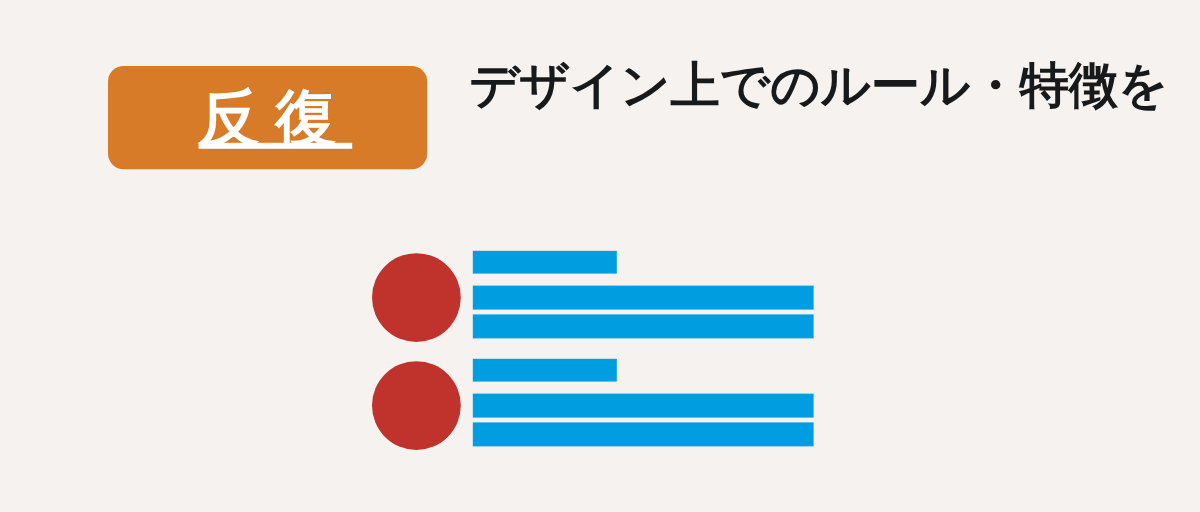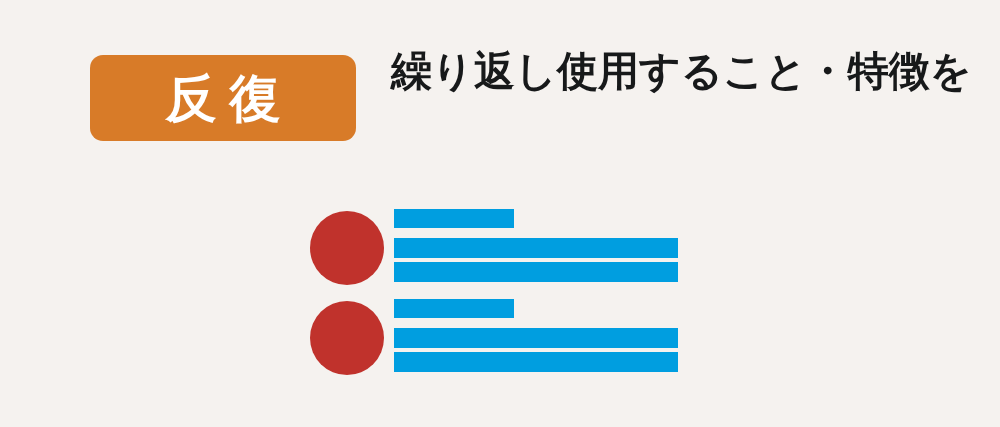--- a/index.html
+++ b/index.html
@@ -33,20 +33,21 @@
     box-sizing: border-box;
   }
   .badge-label {
     color: #ffffff;
     font-size: 51px;
     font-weight: bold;
     letter-spacing: 13px;
     text-indent: 13px;
     line-height: 1;
     white-space: nowrap;
+    text-decoration: underline;
   }
 
   .headline {
     position: absolute;
     left: 391px;
     top: 47px;
     width: 560px;
     color: #17191a;
     font-size: 41px;
     font-weight: bold;
@@ -102,21 +103,21 @@
 </head>
 <body>
 
 <div id="slide">
 
   <div class="badge">
     <span class="badge-label">反復</span>
   </div>
 
   <div class="headline">
-    <span class="headline-line">繰り返し使用すること・特徴を</span>
+    <span class="headline-line">デザイン上でのルール・特徴を</span>
   </div>
 
   <div class="group group-1">
     <div class="dot"></div>
     <div class="bars">
       <span class="bar bar-short"></span>
       <span class="bar bar-long bar-gap-lg"></span>
       <span class="bar bar-long bar-gap-sm"></span>
     </div>
   </div>

